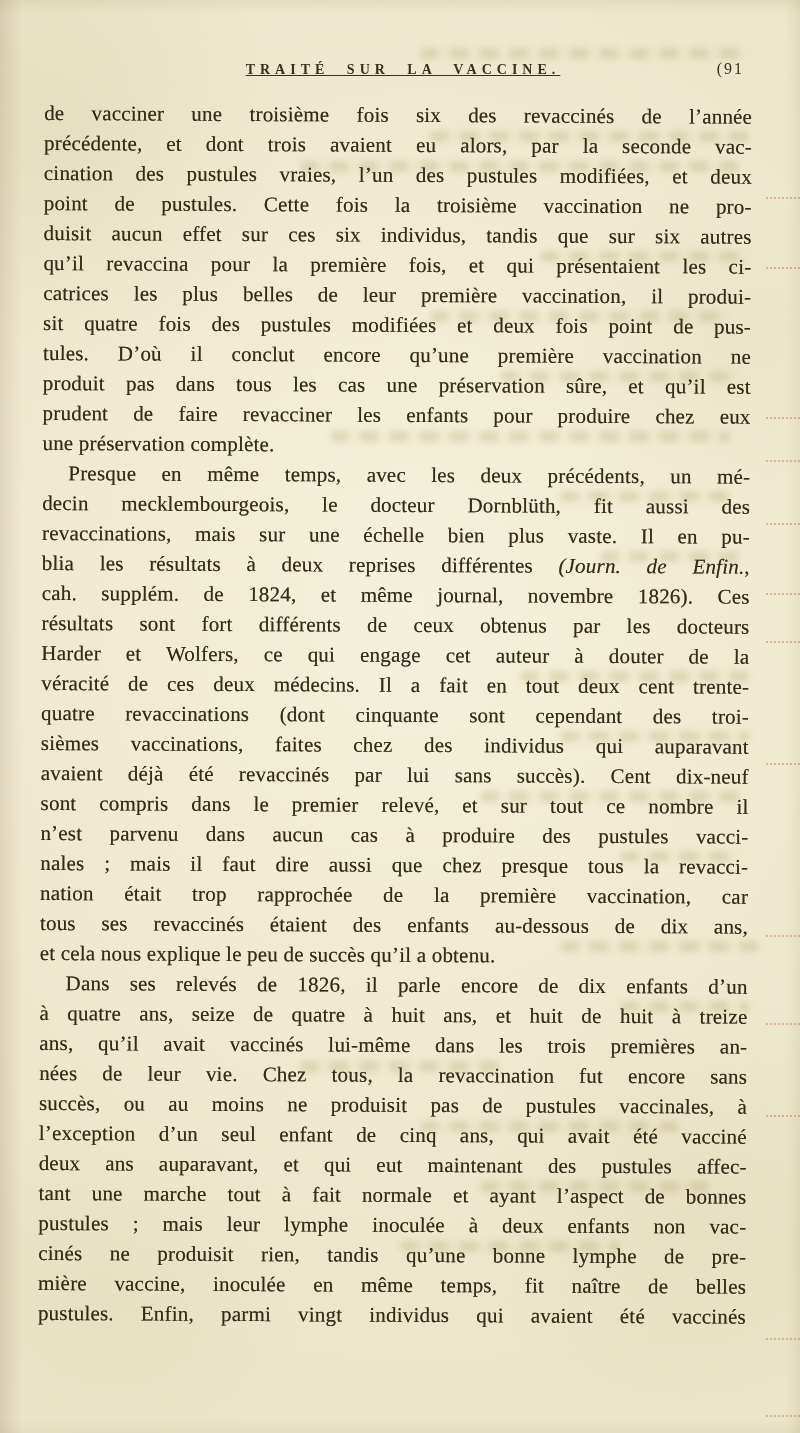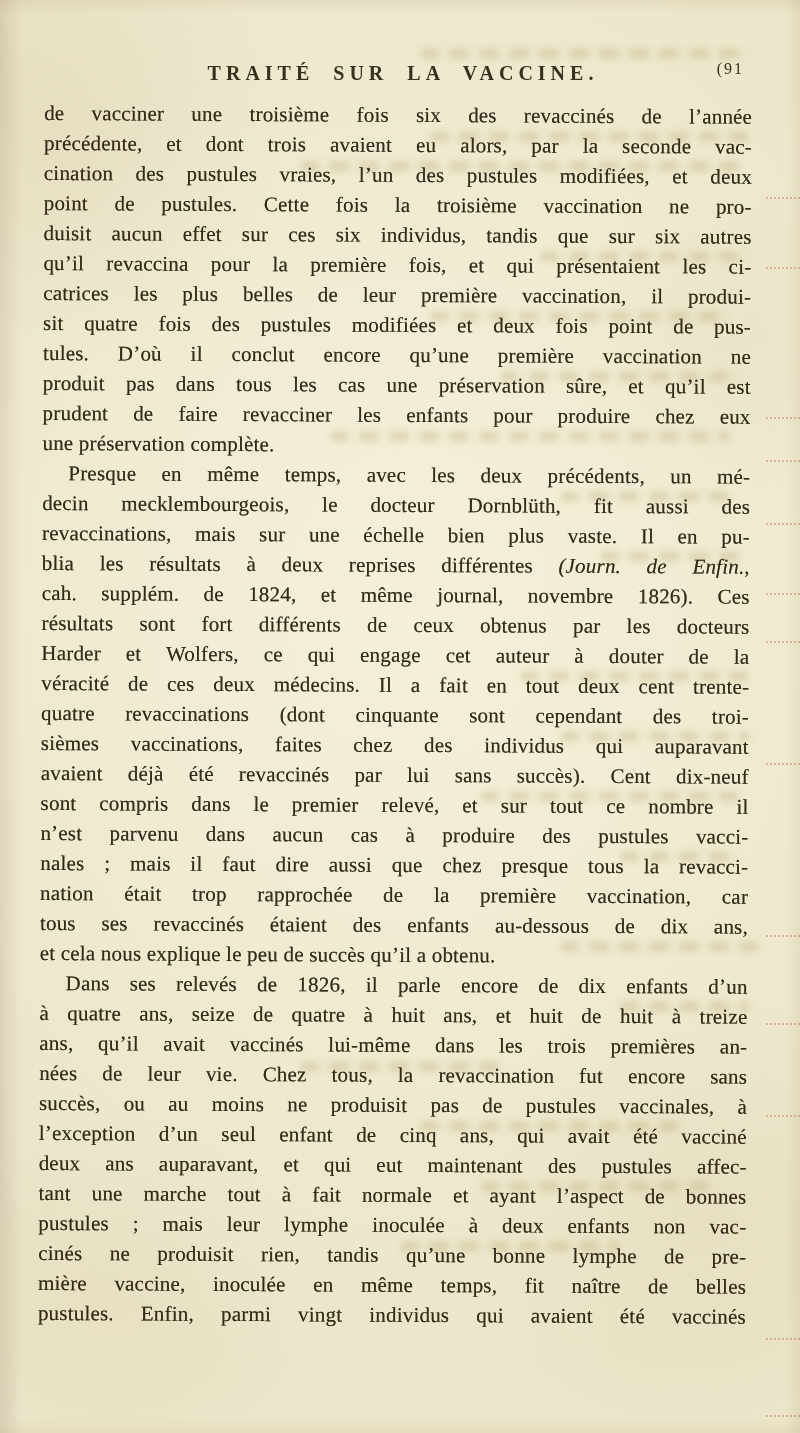--- a/index.html
+++ b/index.html
@@ -35,22 +35,22 @@
     position: absolute; left: 766px; width: 34px; height: 0;
     border-top: 2px dotted rgba(185,95,65,0.38); pointer-events: none;
   }
   .running-header {
     position: absolute; top: 60px; left: 38px; width: 708px; height: 24px;
     color: #38301e;
   }
   .running-header .title {
     position: absolute; left: 0; right: 0; top: 2px;
     padding-left: 22px; text-align: center;
-    font-weight: bold; font-size: 20px;
-    letter-spacing: 5px; word-spacing: 9px;
+    font-weight: bold; font-size: 14px;
+    letter-spacing: 5px; word-spacing: 9px; text-decoration: underline;
   }
   .running-header .pagenum {
     position: absolute; right: 2px; top: 0;
     font-weight: normal; font-size: 16px; letter-spacing: 2px;
   }
   .page-body {
     position: absolute; left: 38px; top: 98px; width: 708px;
     color: #342b18; font-size: 21px;
     transform: rotate(0.3deg); transform-origin: 0 1200px;
   }

